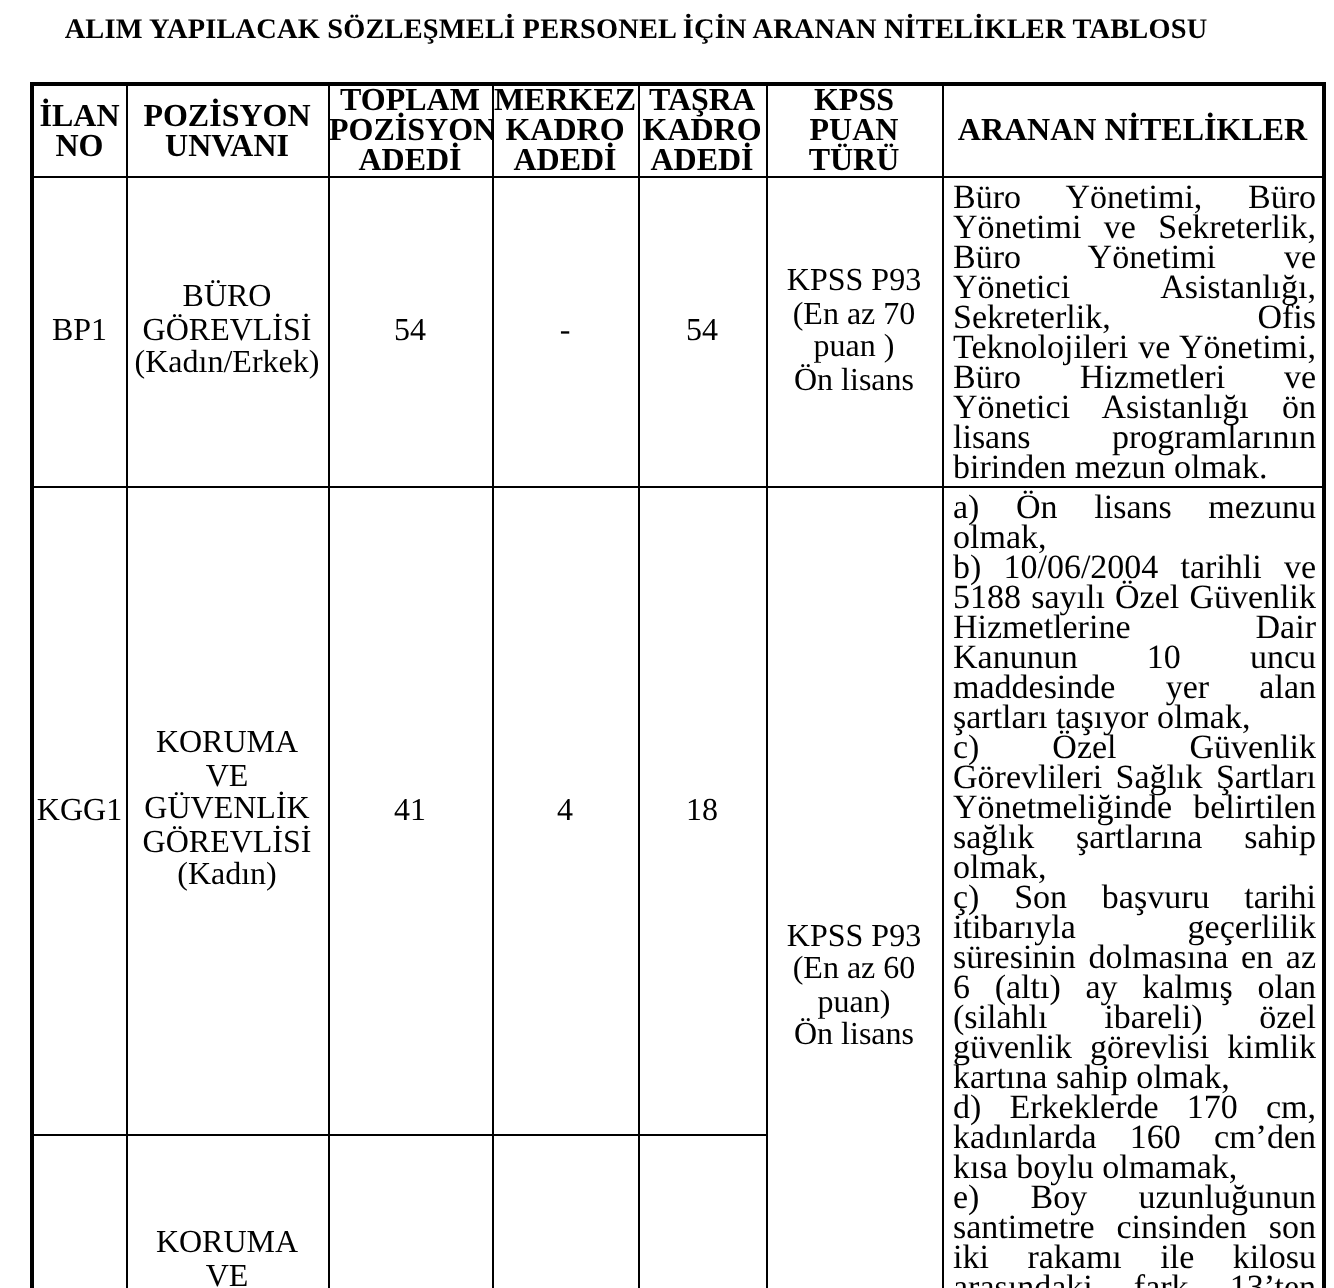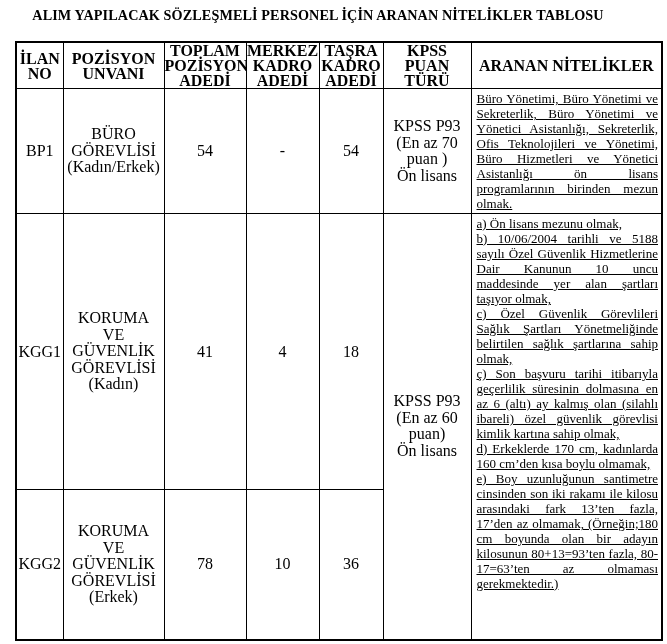--- a/index.html
+++ b/index.html
@@ -42,25 +42,24 @@
     white-space: pre-line;
   }
   td.pre { white-space: pre-line; line-height: 16.5px; }
   tr.header-row { height: 46px; }
   tr.row-bp1  { height: 123px; }
   tr.row-kgg1 { height: 276px; }
   tr.row-kgg2 { height: 150px; }
   td.nitelik {
     text-align: justify;
     vertical-align: top;
-    font-size: 13px;
+    font-size: 17px;
     line-height: 15px;
     padding: 2px 3px 2px 5px;
     white-space: pre-line;
-    text-decoration: underline;
   }
 </style>
 </head>
 <body>
 
 <div class="page">
 
   <div class="title">ALIM YAPILACAK SÖZLEŞMELİ PERSONEL İÇİN ARANAN NİTELİKLER TABLOSU</div>
 
   <table class="main">

